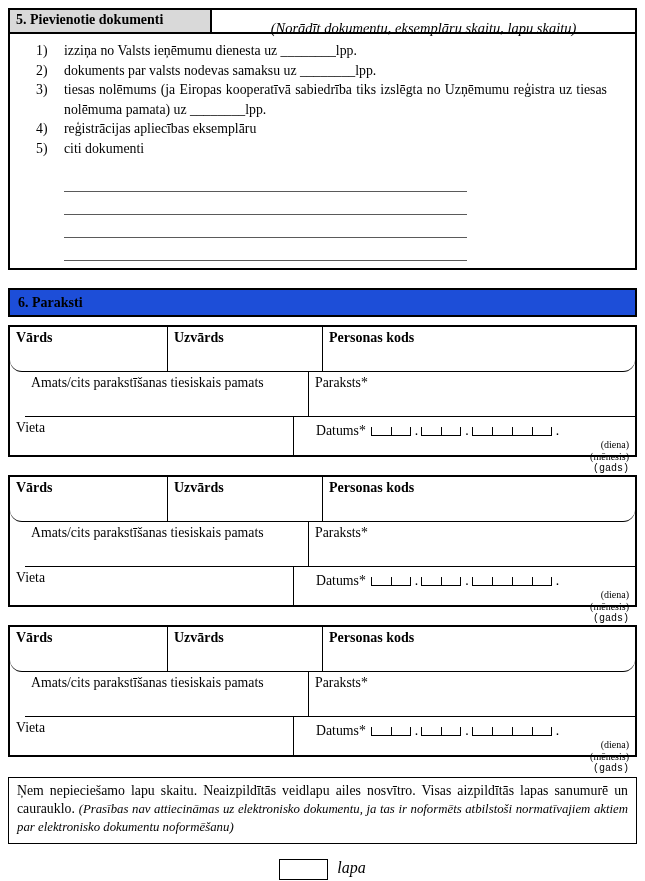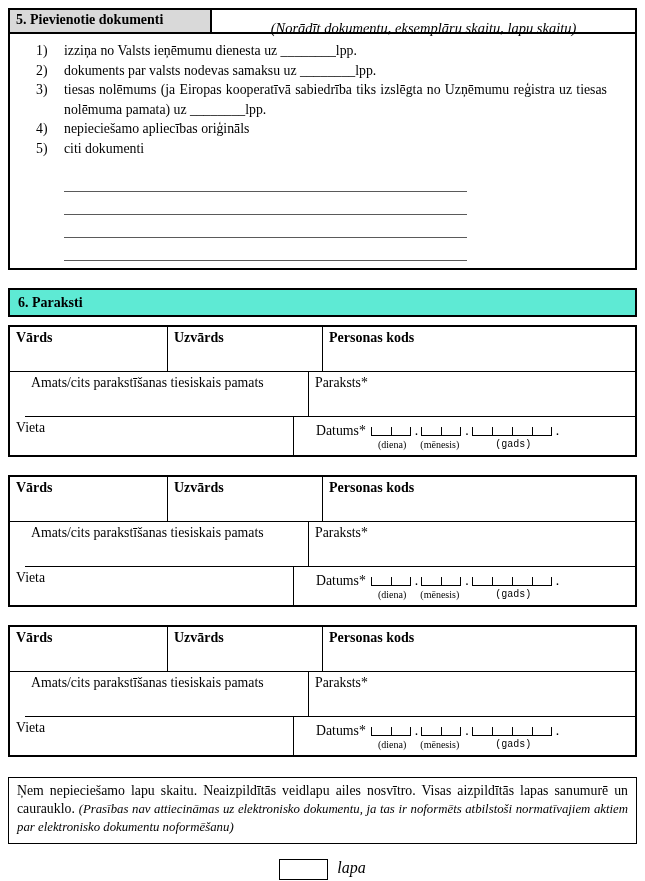--- a/index.html
+++ b/index.html
@@ -32,28 +32,28 @@
   .doc-item .num { width:28px; flex:none; }
   .doc-item .txt { flex:1; padding-right:28px; text-align:justify; }
   .blank-lines { margin-top:11px; }
   .blank-line {
     height:23px; width:403px; margin-left:54px;
     border-bottom:1px solid #5a5a5a;
   }
 
   
   .s6-header {
-    margin-top:18px; border:2px solid #000; background:#5eead4;
+    margin-top:18px; border:2px solid #000; background:#1d4ed8;
     height:29px; font-weight:bold; font-size:14px; padding:5px 0 0 8px;
   }
 
   .sig-table { border:2px solid #000; margin-top:18px; }
   .sig-table.first { margin-top:8px; }
   .sig-row { display:flex; }
-  .sig-row.r1 { height:45px; border-bottom:1px solid #000; }
+  .sig-row.r1 { height:45px; border-bottom:1px solid #000;border-radius:12px; }
   .sig-row.r2 { height:45px; border-bottom:1px solid #000;margin-left:15px; }
   .sig-row.r3 { height:38px;gap:16px; }
   .cell { padding:3px 6px; font-size:13.8px; }
   .cell.bold { font-weight:bold; font-size:14px; }
   .c-vards   { width:158px; border-right:1px solid #000; }
   .c-uzvards { width:155px; border-right:1px solid #000; }
   .c-pk      { flex:1; }
   .c-left    { width:284px; border-right:1px solid #000; }
   .c-right   { flex:1; }
 
@@ -61,21 +61,21 @@
   .c-datums { padding:6px 6px 1px 6px;text-align:right; }
   .datums-line { display:flex; align-items:flex-end; font-size:13.8px; }
   .datums-label { margin-right:5px; }
   .dgroup { display:flex; margin-bottom:3px; }
   .dcell {
     width:20px; height:9px;
     border-left:1px solid #000; border-bottom:1px solid #000;
   }
   .dcell.last { border-right:1px solid #000; }
   .ddot { margin:0 3px 0 4px; }
-  .datums-sub { display:flex; font-size:10px; line-height:12px; }
+  .datums-sub { display:flex; font-size:10px; line-height:12px;flex-direction:column; }
   .sub-diena   { margin-left:62px; }
   .sub-menesis { margin-left:14px; }
   .sub-gads    { margin-left:36px;font-family:Liberation Mono, monospace; }
 
   
   .note {
     margin-top:20px; border:1px solid #000; padding:4px 8px 6px 8px;
     font-size:13.8px; line-height:17.5px; text-align:justify; min-height:66px;
   }
   .note .note-italic { font-style:italic; font-size:12.8px; }
@@ -103,21 +103,21 @@
     <div class="doc-item">
       <span class="num">2)</span>
       <span class="txt">dokuments par valsts nodevas samaksu uz ________lpp.</span>
     </div>
     <div class="doc-item">
       <span class="num">3)</span>
       <span class="txt">tiesas nolēmums (ja Eiropas kooperatīvā sabiedrība tiks izslēgta no Uzņēmumu reģistra uz tiesas nolēmuma pamata) uz ________lpp.</span>
     </div>
     <div class="doc-item">
       <span class="num">4)</span>
-      <span class="txt">nepieciešamo apliecības oriģināls</span>
+      <span class="txt">reģistrācijas apliecības eksemplāru</span>
     </div>
     <div class="doc-item">
       <span class="num">5)</span>
       <span class="txt">citi dokumenti</span>
     </div>
     <div class="blank-lines">
       <div class="blank-line"></div>
       <div class="blank-line"></div>
       <div class="blank-line"></div>
       <div class="blank-line"></div>

